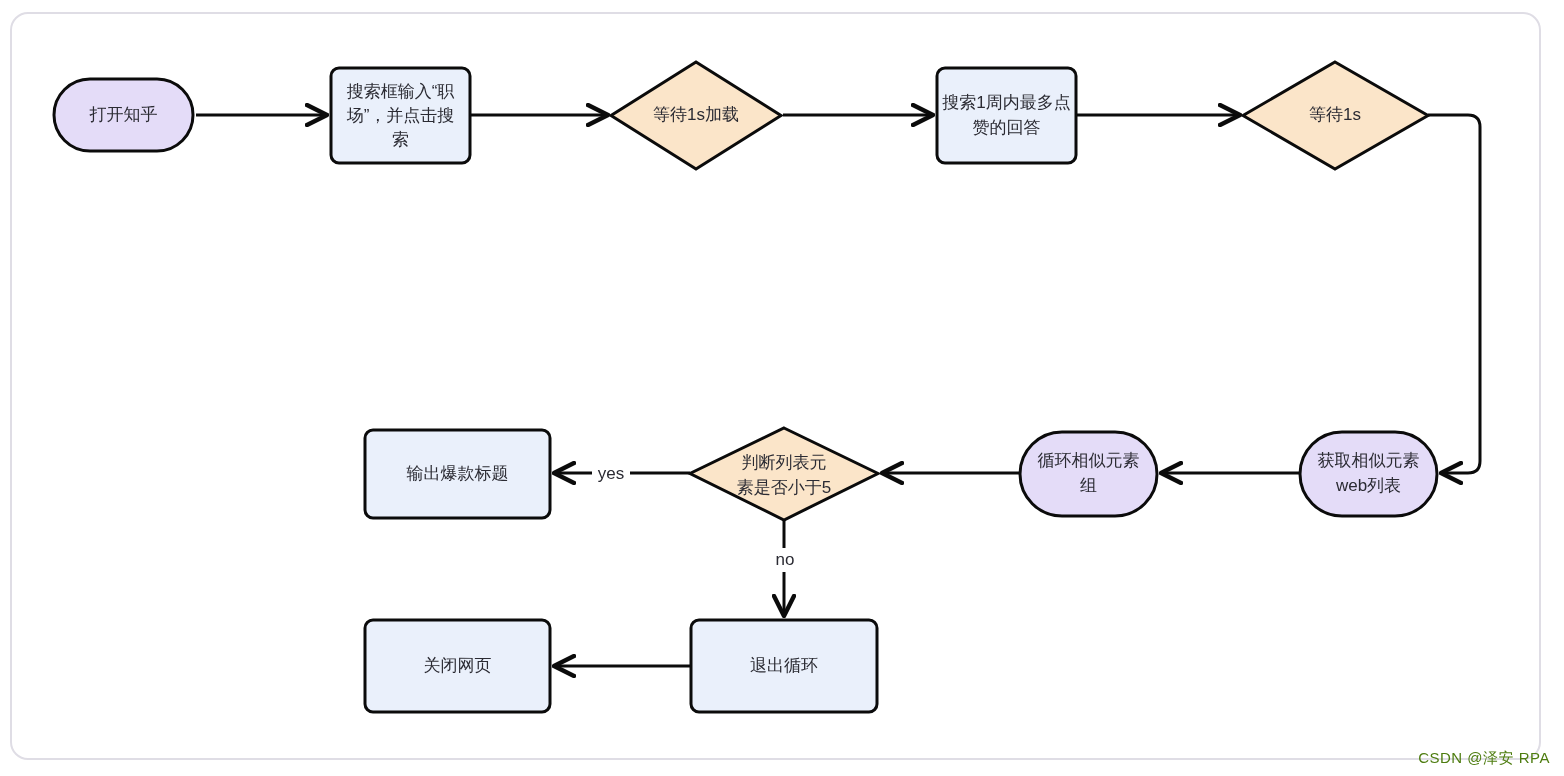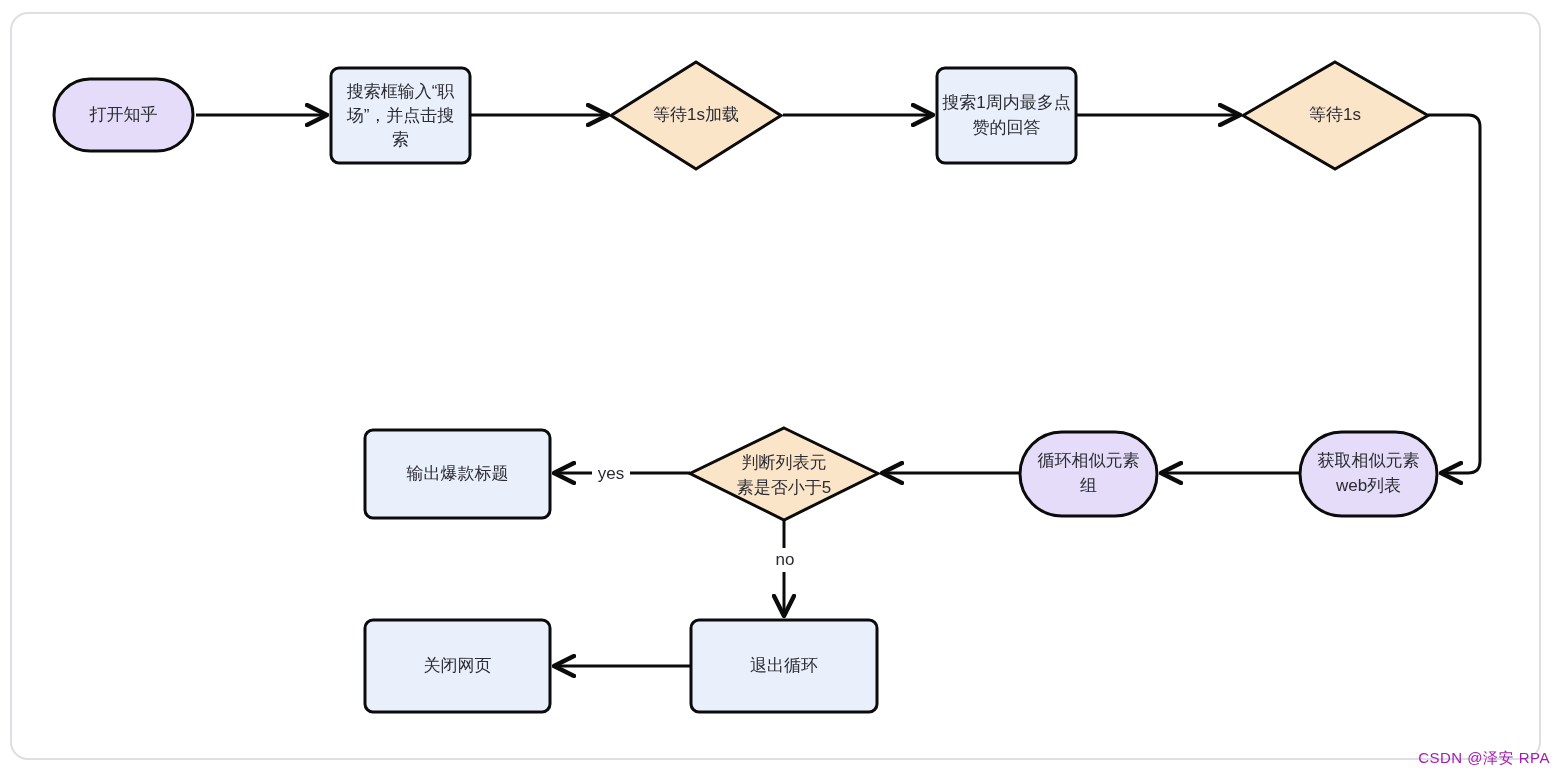--- a/index.html
+++ b/index.html
@@ -57,21 +57,21 @@
     fill: #2b2b33;
     text-anchor: middle;
     dominant-baseline: middle;
   }
   .watermark {
     position: absolute;
     right: 14px;
     bottom: 8px;
     font-family: "Liberation Sans", "DejaVu Sans", sans-serif;
     font-size: 15px;
-    color: #a21caf;
+    color: #4d7c0f;
     letter-spacing: 0.5px;
     white-space: nowrap;
   }
 </style>
 </head>
 <body>
 
 <div id="page">
   <div class="frame"></div>
 

